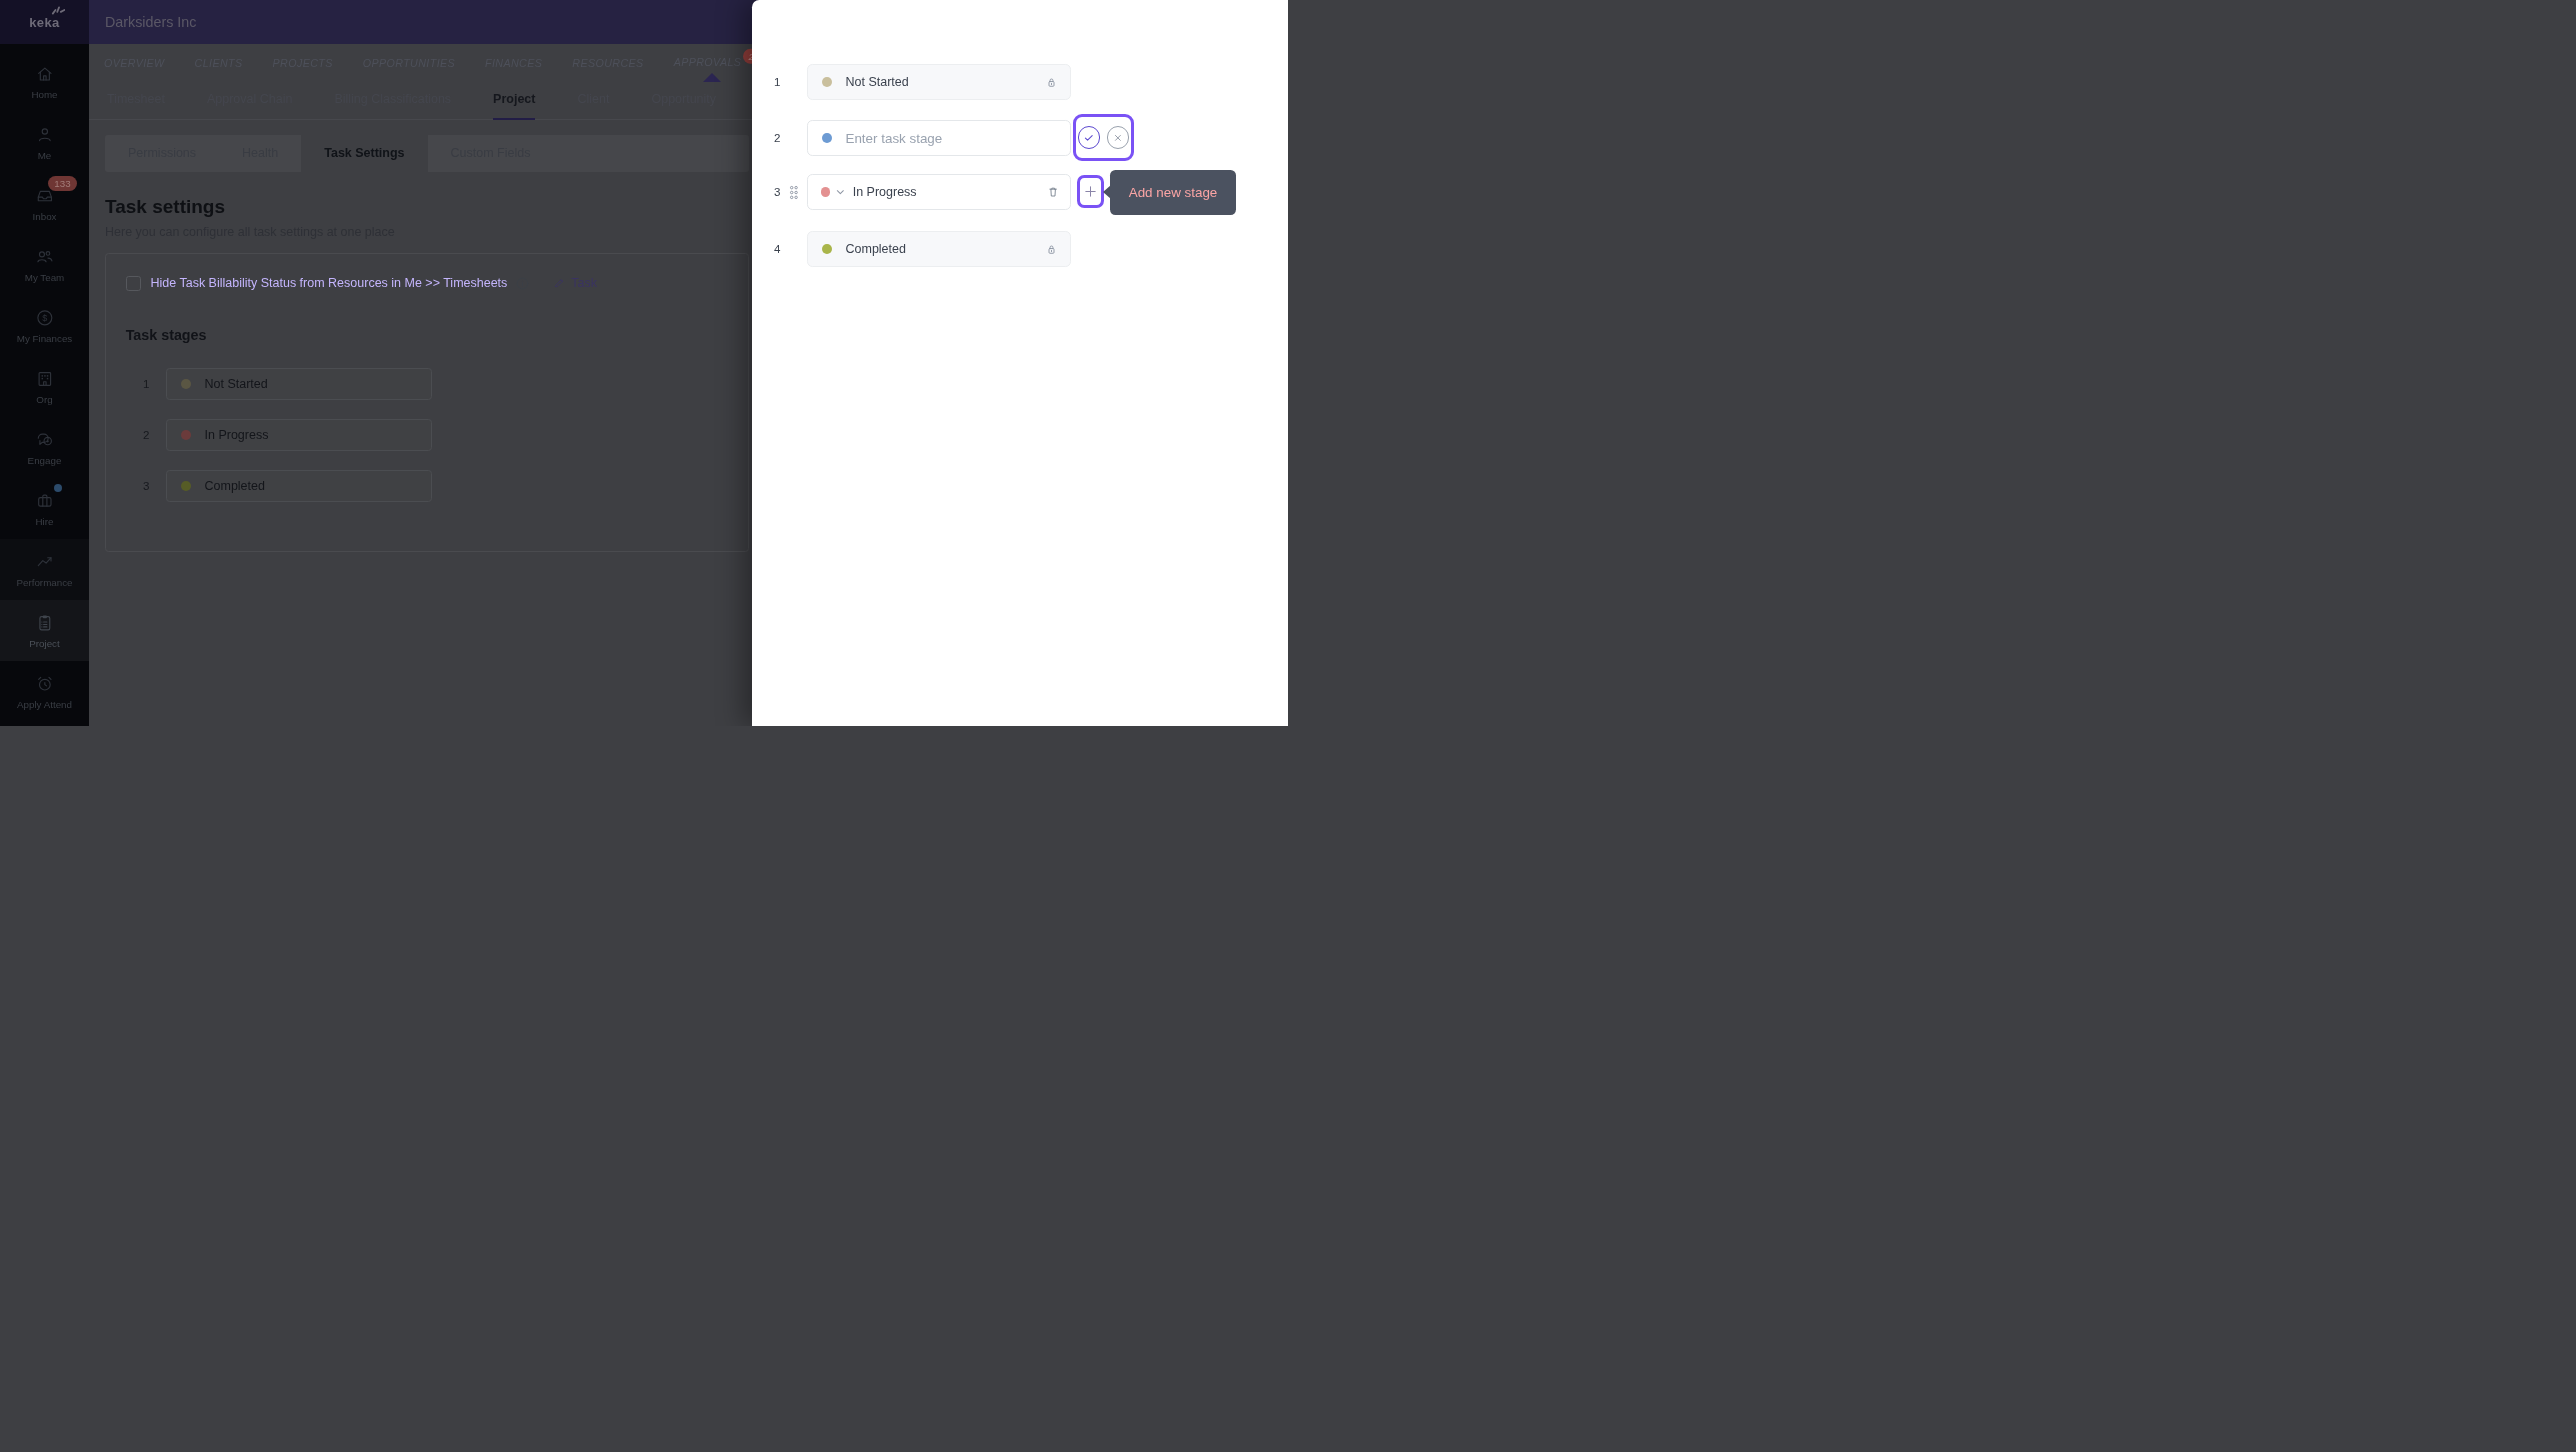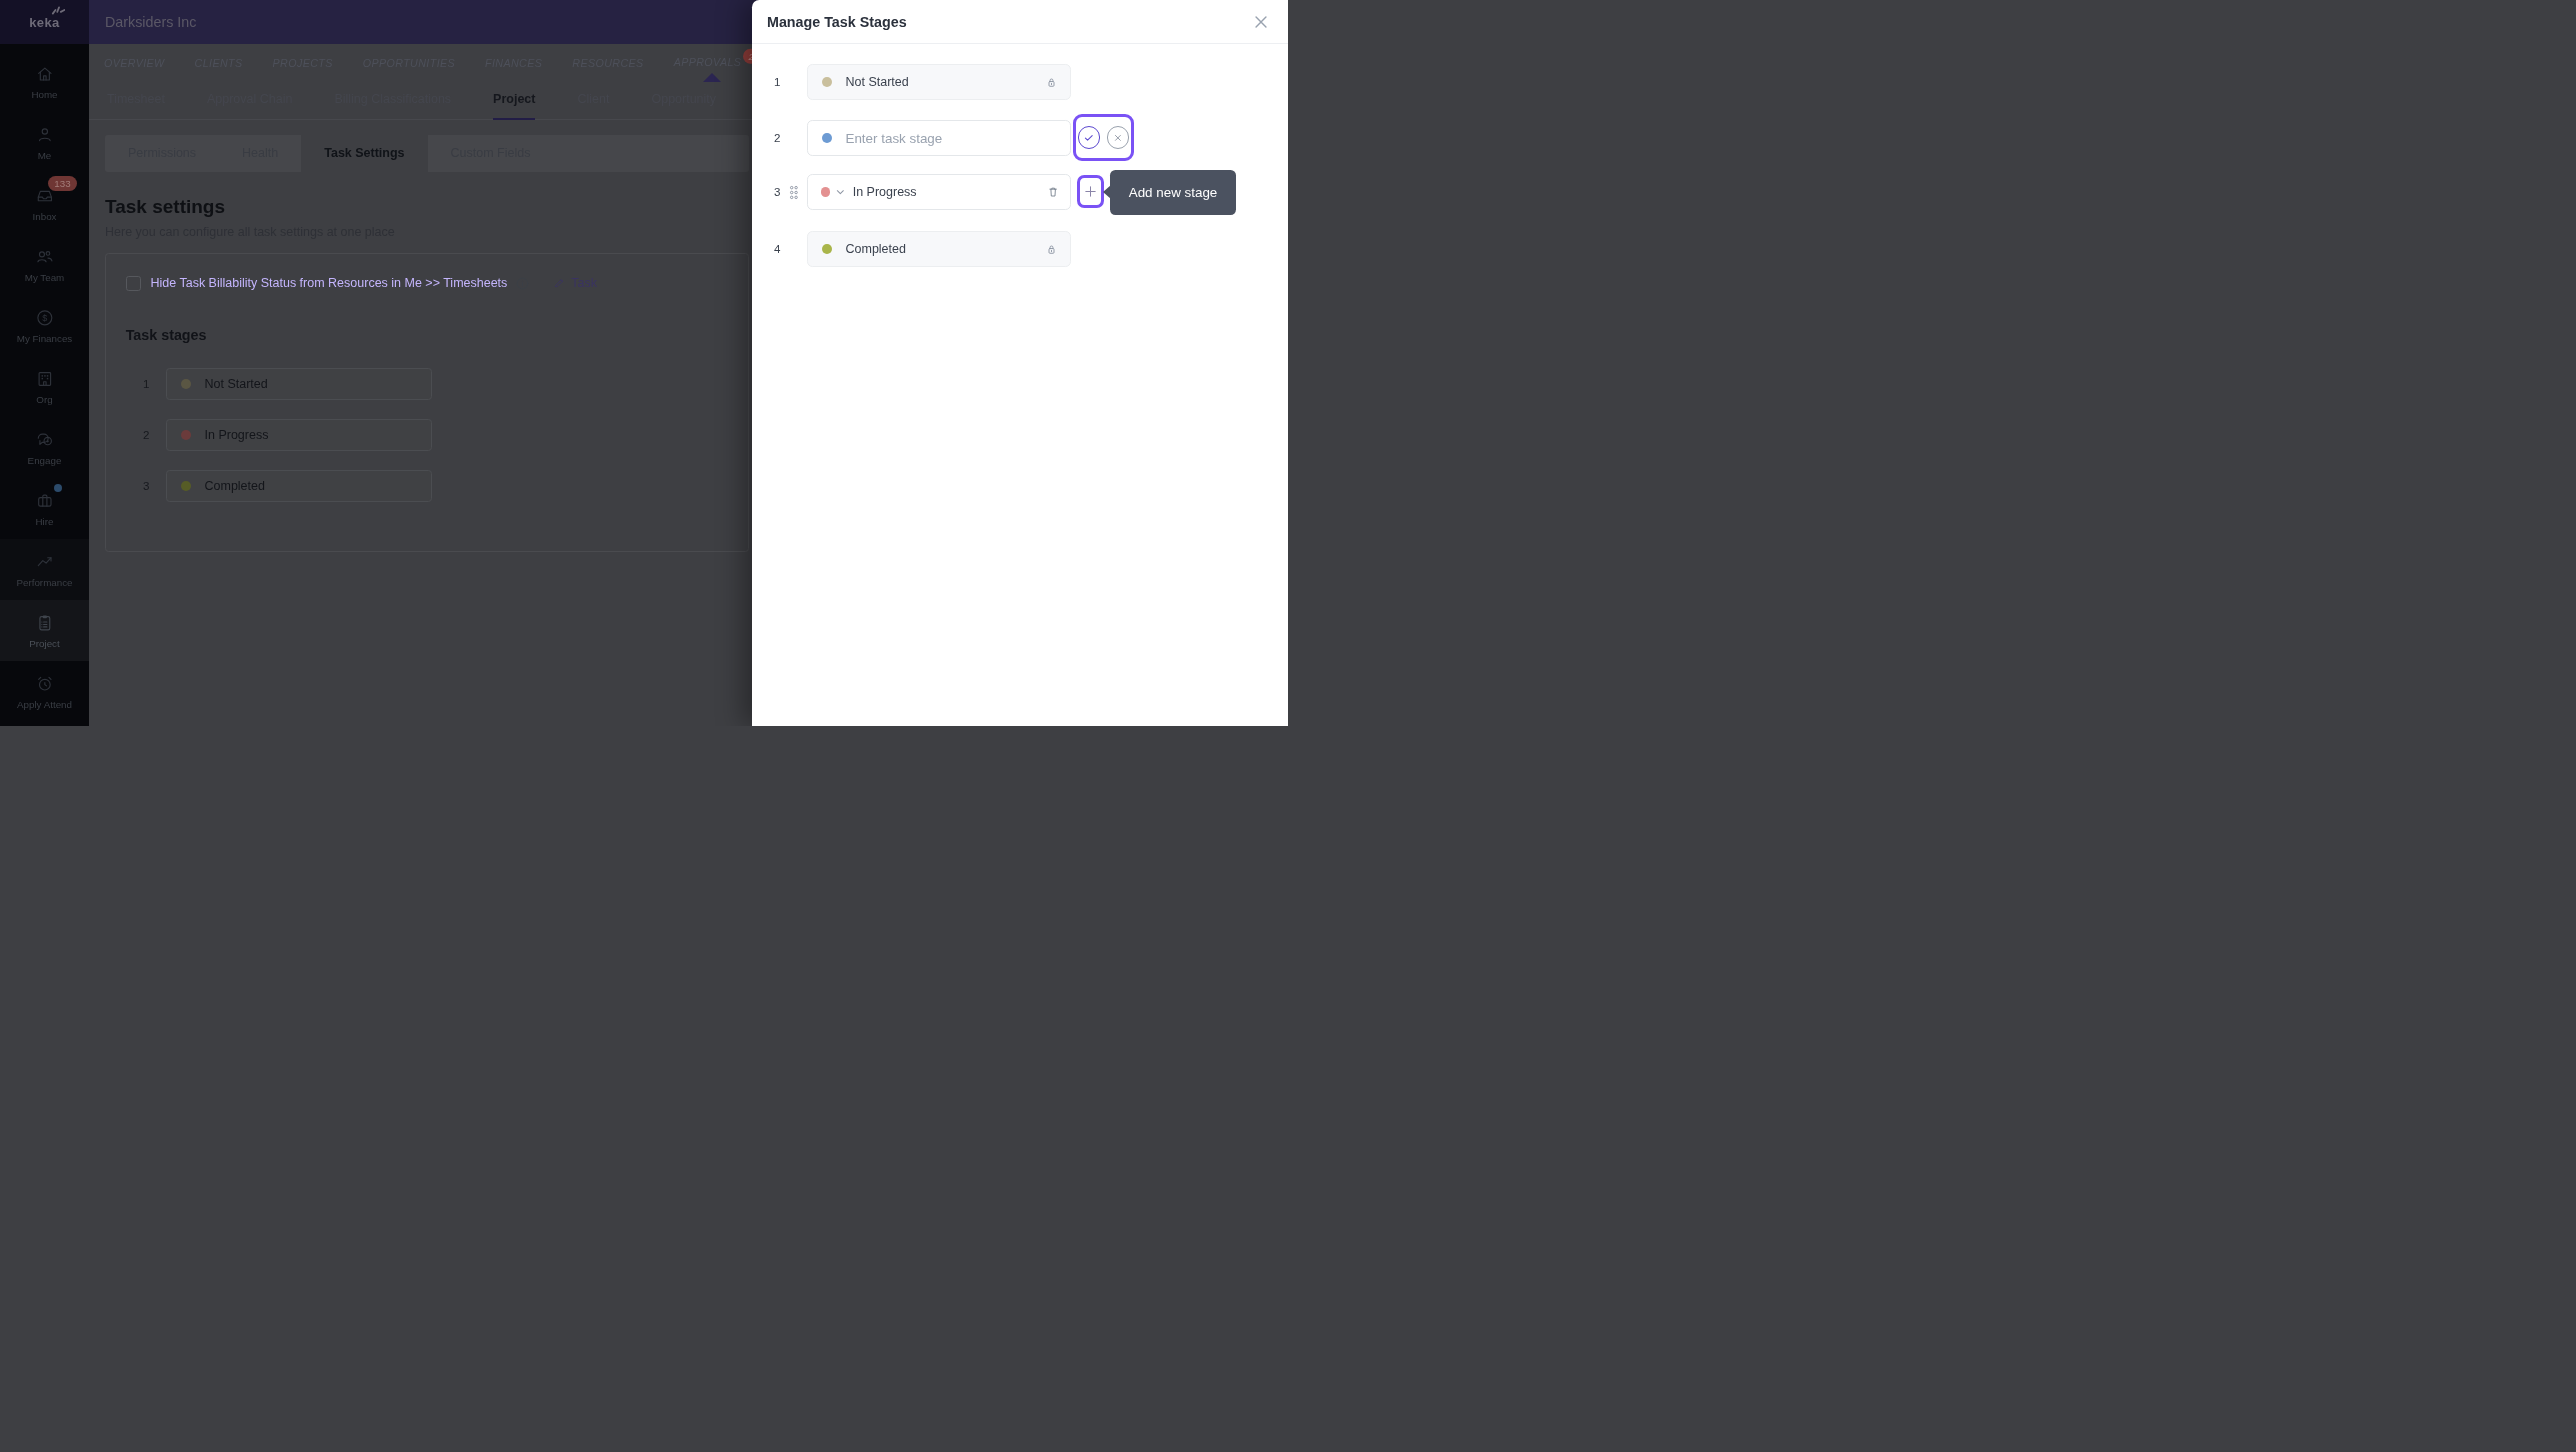--- a/index.html
+++ b/index.html
@@ -77,21 +77,21 @@
   .p-box input { border:none; outline:none; background:transparent; margin-left:13.4px; font-size:13.4px; color:#3b424e; width:161px; }
   .p-box input::placeholder { color:#99a2af; }
   .drag-handle { position:absolute; left:37px; color:#8d95a3; display:flex; }
 
   .confirm-hl { position:absolute; left:321px; top:114px; width:61px; height:47px; background:#fff; border:3.6px solid #7a52f5; border-radius:9px; display:flex; align-items:center; justify-content:center; gap:6.3px; }
   .circ-btn { width:22.4px; height:22.4px; border-radius:50%; display:flex; align-items:center; justify-content:center; }
   .circ-btn.ok { border:1.3px solid #5b48cf; color:#5b48cf; }
   .circ-btn.cancel { border:1.3px solid #99a1ad; color:#8b93a0; }
 
   .add-hl { position:absolute; left:325px; top:175px; width:27px; height:33px; background:#fff; border:3.1px solid #7a52f5; border-radius:7.2px; display:flex; align-items:center; justify-content:center; color:#8a84a8; }
-  .tooltip { position:absolute; left:358px; top:170px; width:126px; height:45px; background:#4b5260; border-radius:5.4px; color:#ffffff; font-size:13.4px; display:flex; align-items:center; justify-content:center; }
+  .tooltip { position:absolute; left:358px; top:170px; width:126px; height:45px; background:#4b5260; border-radius:5.4px; color:#fca5a5; font-size:13.4px; display:flex; align-items:center; justify-content:center; }
   .tooltip .arrow { position:absolute; left:-7.2px; top:15px; width:0; height:0; border-top:7.2px solid transparent; border-bottom:7.2px solid transparent; border-right:8px solid #4b5260; }
 </style>
 </head>
 <body>
 
 <div class="app">
 
   <div class="topbar">
     <div class="logo-box">
       <span class="brand">keka</span>
@@ -270,28 +270,20 @@
       </div>
       <div class="stage-num" style="top:216px;">3</div>
       <div class="stage-box" style="top:216px;">
         <span class="dot" style="background: rgb(86, 92, 38);"></span>
         <span class="stage-lbl">Completed</span>
       </div>
     </div>
   </div>
 
   <div class="panel">
-    <div class="panel-header">
-      <div class="panel-title">Manage Task Stages</div>
-      <span class="close-btn">
-          <svg width="18" height="18" viewBox="0 0 20 20" fill="none" stroke="currentColor" stroke-width="1.6" stroke-linecap="round">
-            <path d="M4.5 4.5l11 11M15.5 4.5l-11 11"></path>
-          </svg>
-        </span>
-    </div>
 
     <div class="p-num" style="top:64px;">1</div>
     <div class="p-box locked" style="top:64px;">
       <span class="dot" style="background: rgb(201, 191, 157);"></span>
       <span class="p-lbl">Not Started</span>
       <span class="lock-ico">
           <svg width="15" height="15" viewBox="0 0 24 24" fill="none" stroke="currentColor" stroke-width="1.5" stroke-linecap="round" stroke-linejoin="round">
             <rect x="8" y="10.5" width="8" height="7.5" rx="1.5"></rect>
             <path d="M9.7 10.5V8.7a2.3 2.3 0 0 1 4.6 0v1.8"></path>
             <path d="M12 13.5v1.8"></path>

